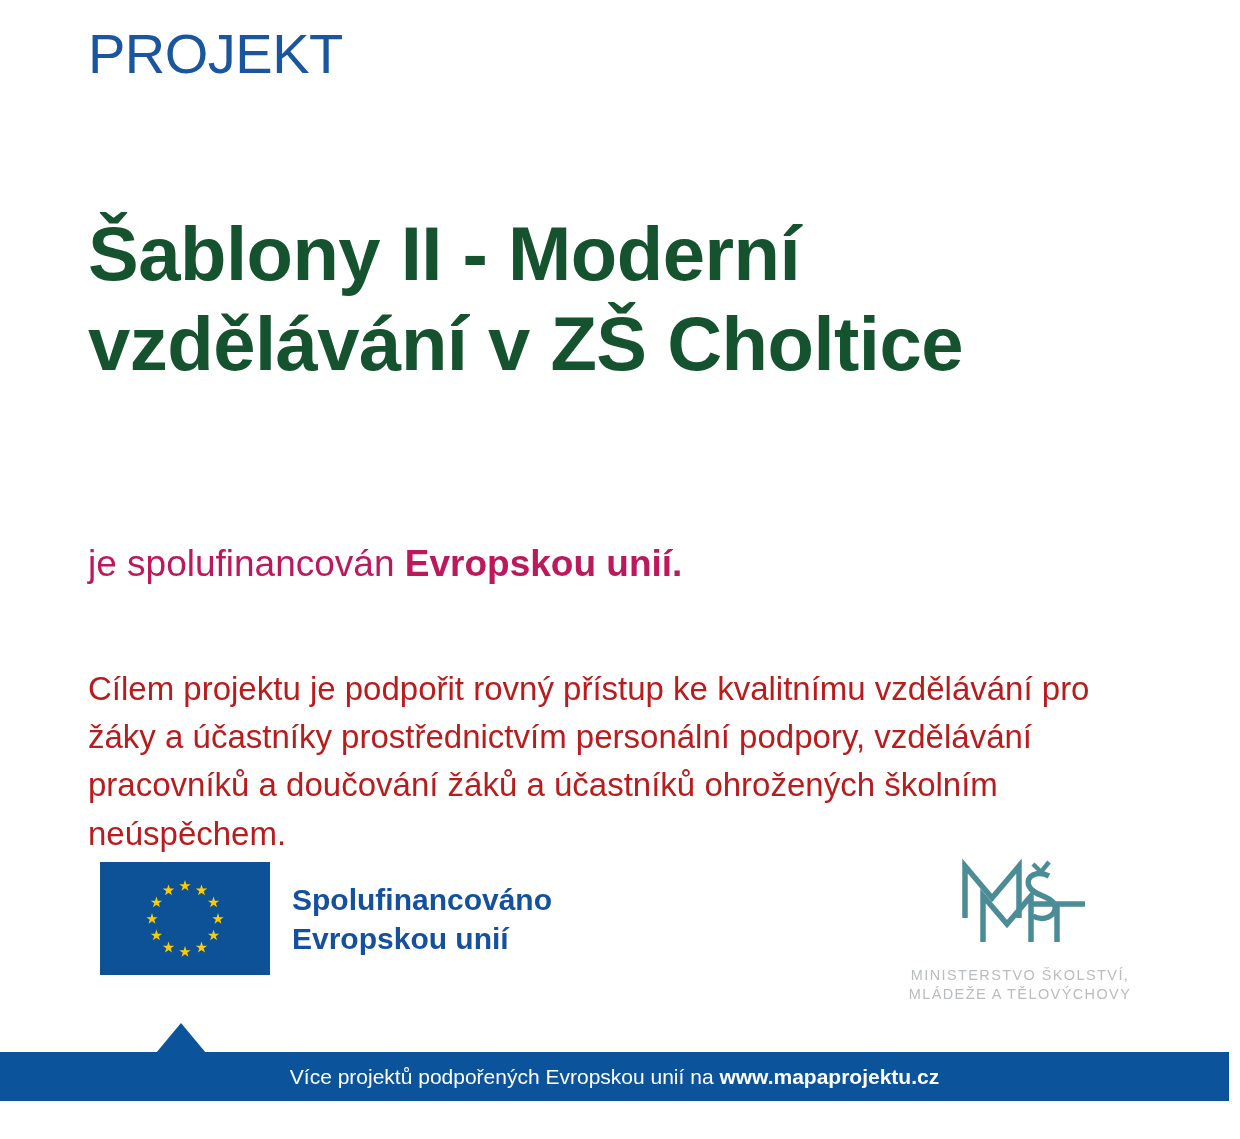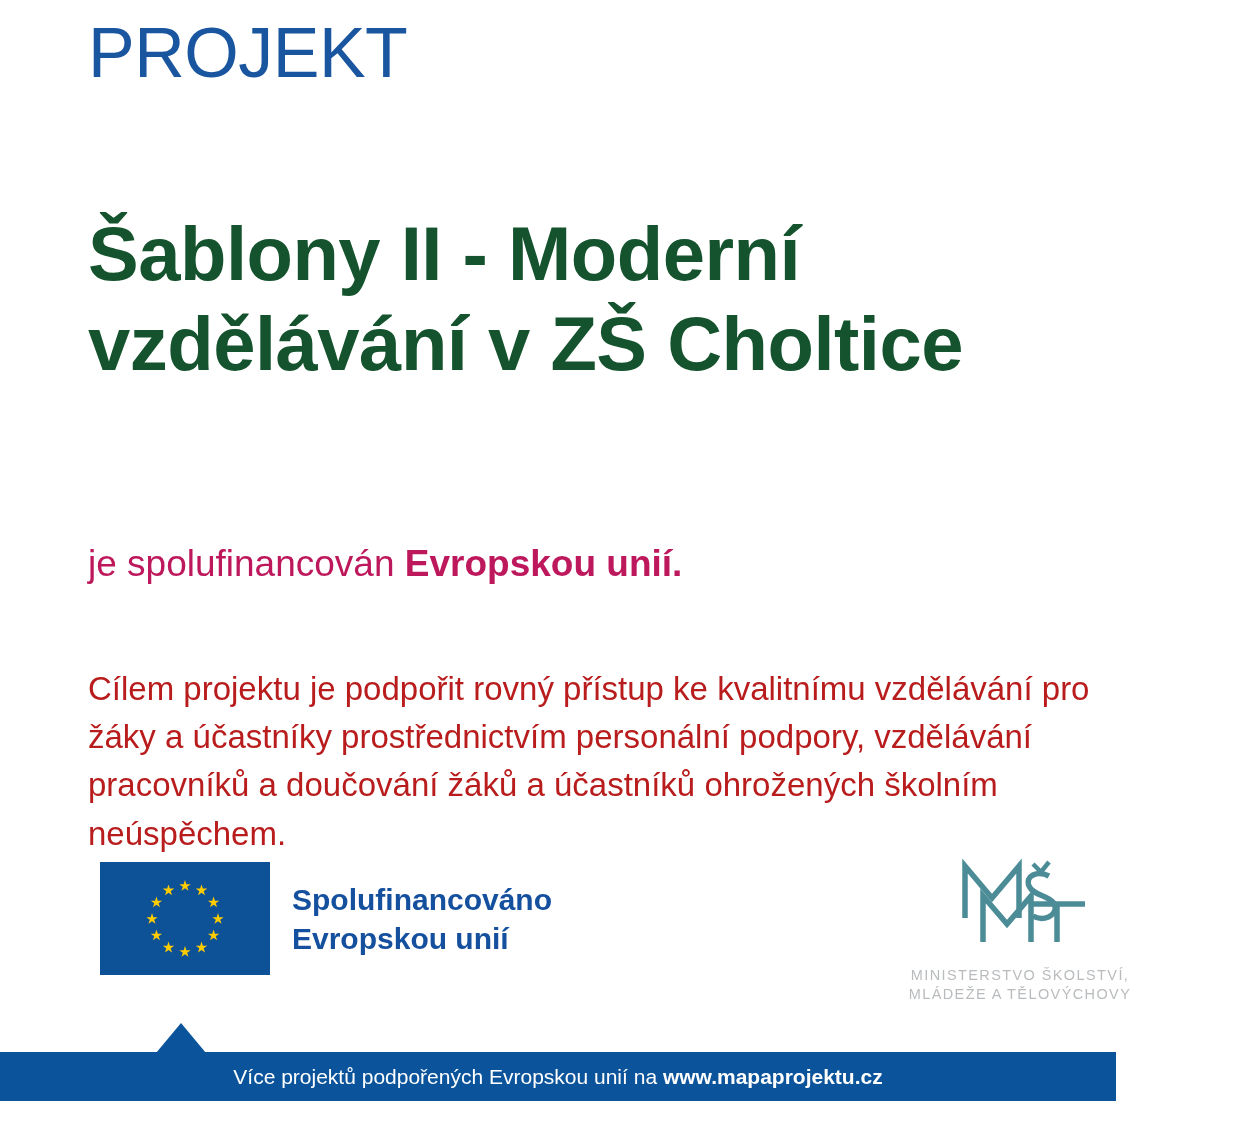--- a/index.html
+++ b/index.html
@@ -16,22 +16,22 @@
     width: 1240px;
     height: 1139px;
     background: #ffffff;
     overflow: hidden;
   }
 
   
   .eyebrow {
     position: absolute;
     left: 88px;
-    top: 18px;
-    font-size: 70px;
+    top: 26px;
+    font-size: 56px;
     line-height: 1.0;
     font-weight: 400;
     letter-spacing: -0.5px;
     color: #1A56A0;
     white-space: nowrap;
   }
 
   
   .headline {
     position: absolute;
@@ -132,21 +132,21 @@
     width: 0;
     height: 0;
     border-left: 25px solid transparent;
     border-right: 25px solid transparent;
     border-bottom: 30px solid #0B549B;
   }
   .footer-bar {
     position: absolute;
     left: 0;
     top: 1052px;
-    width: 1116px;
+    width: 1229px;
     height: 49px;
     background: #0B549B;
     display: flex;
     align-items: center;
     justify-content: center;
   }
   .footer-text {
     color: #ffffff;
     font-size: 21px;
     white-space: nowrap;

